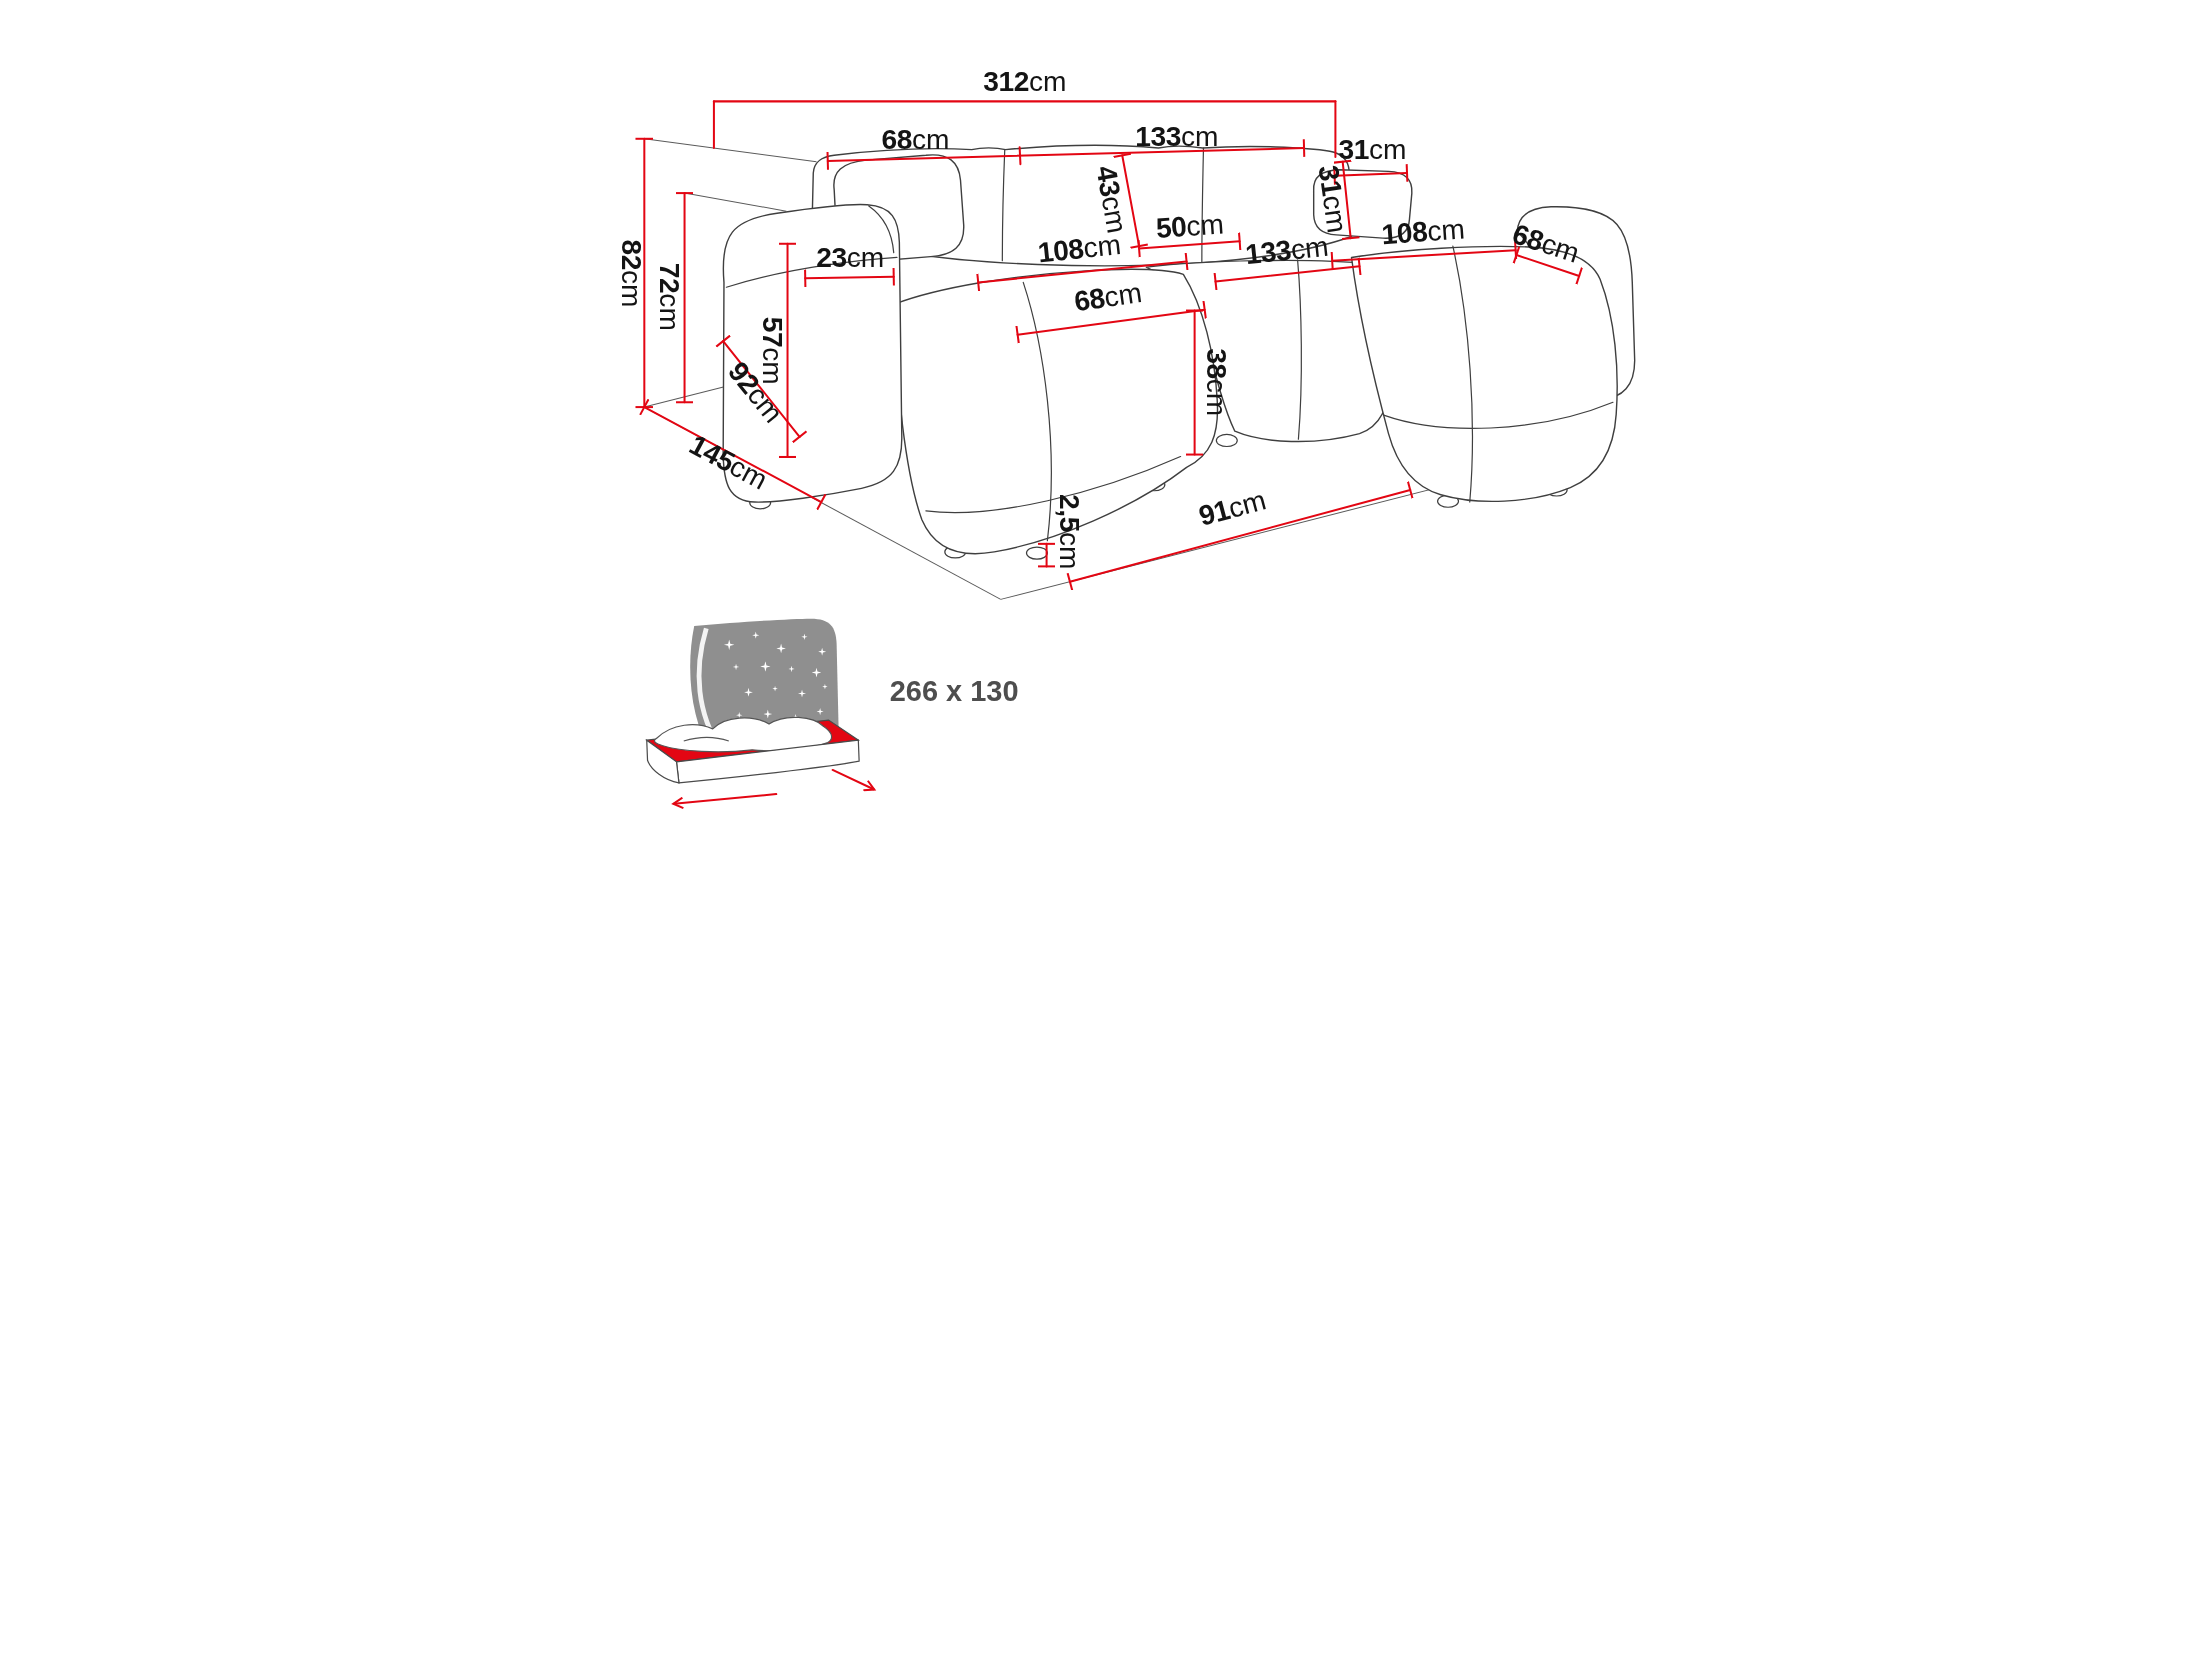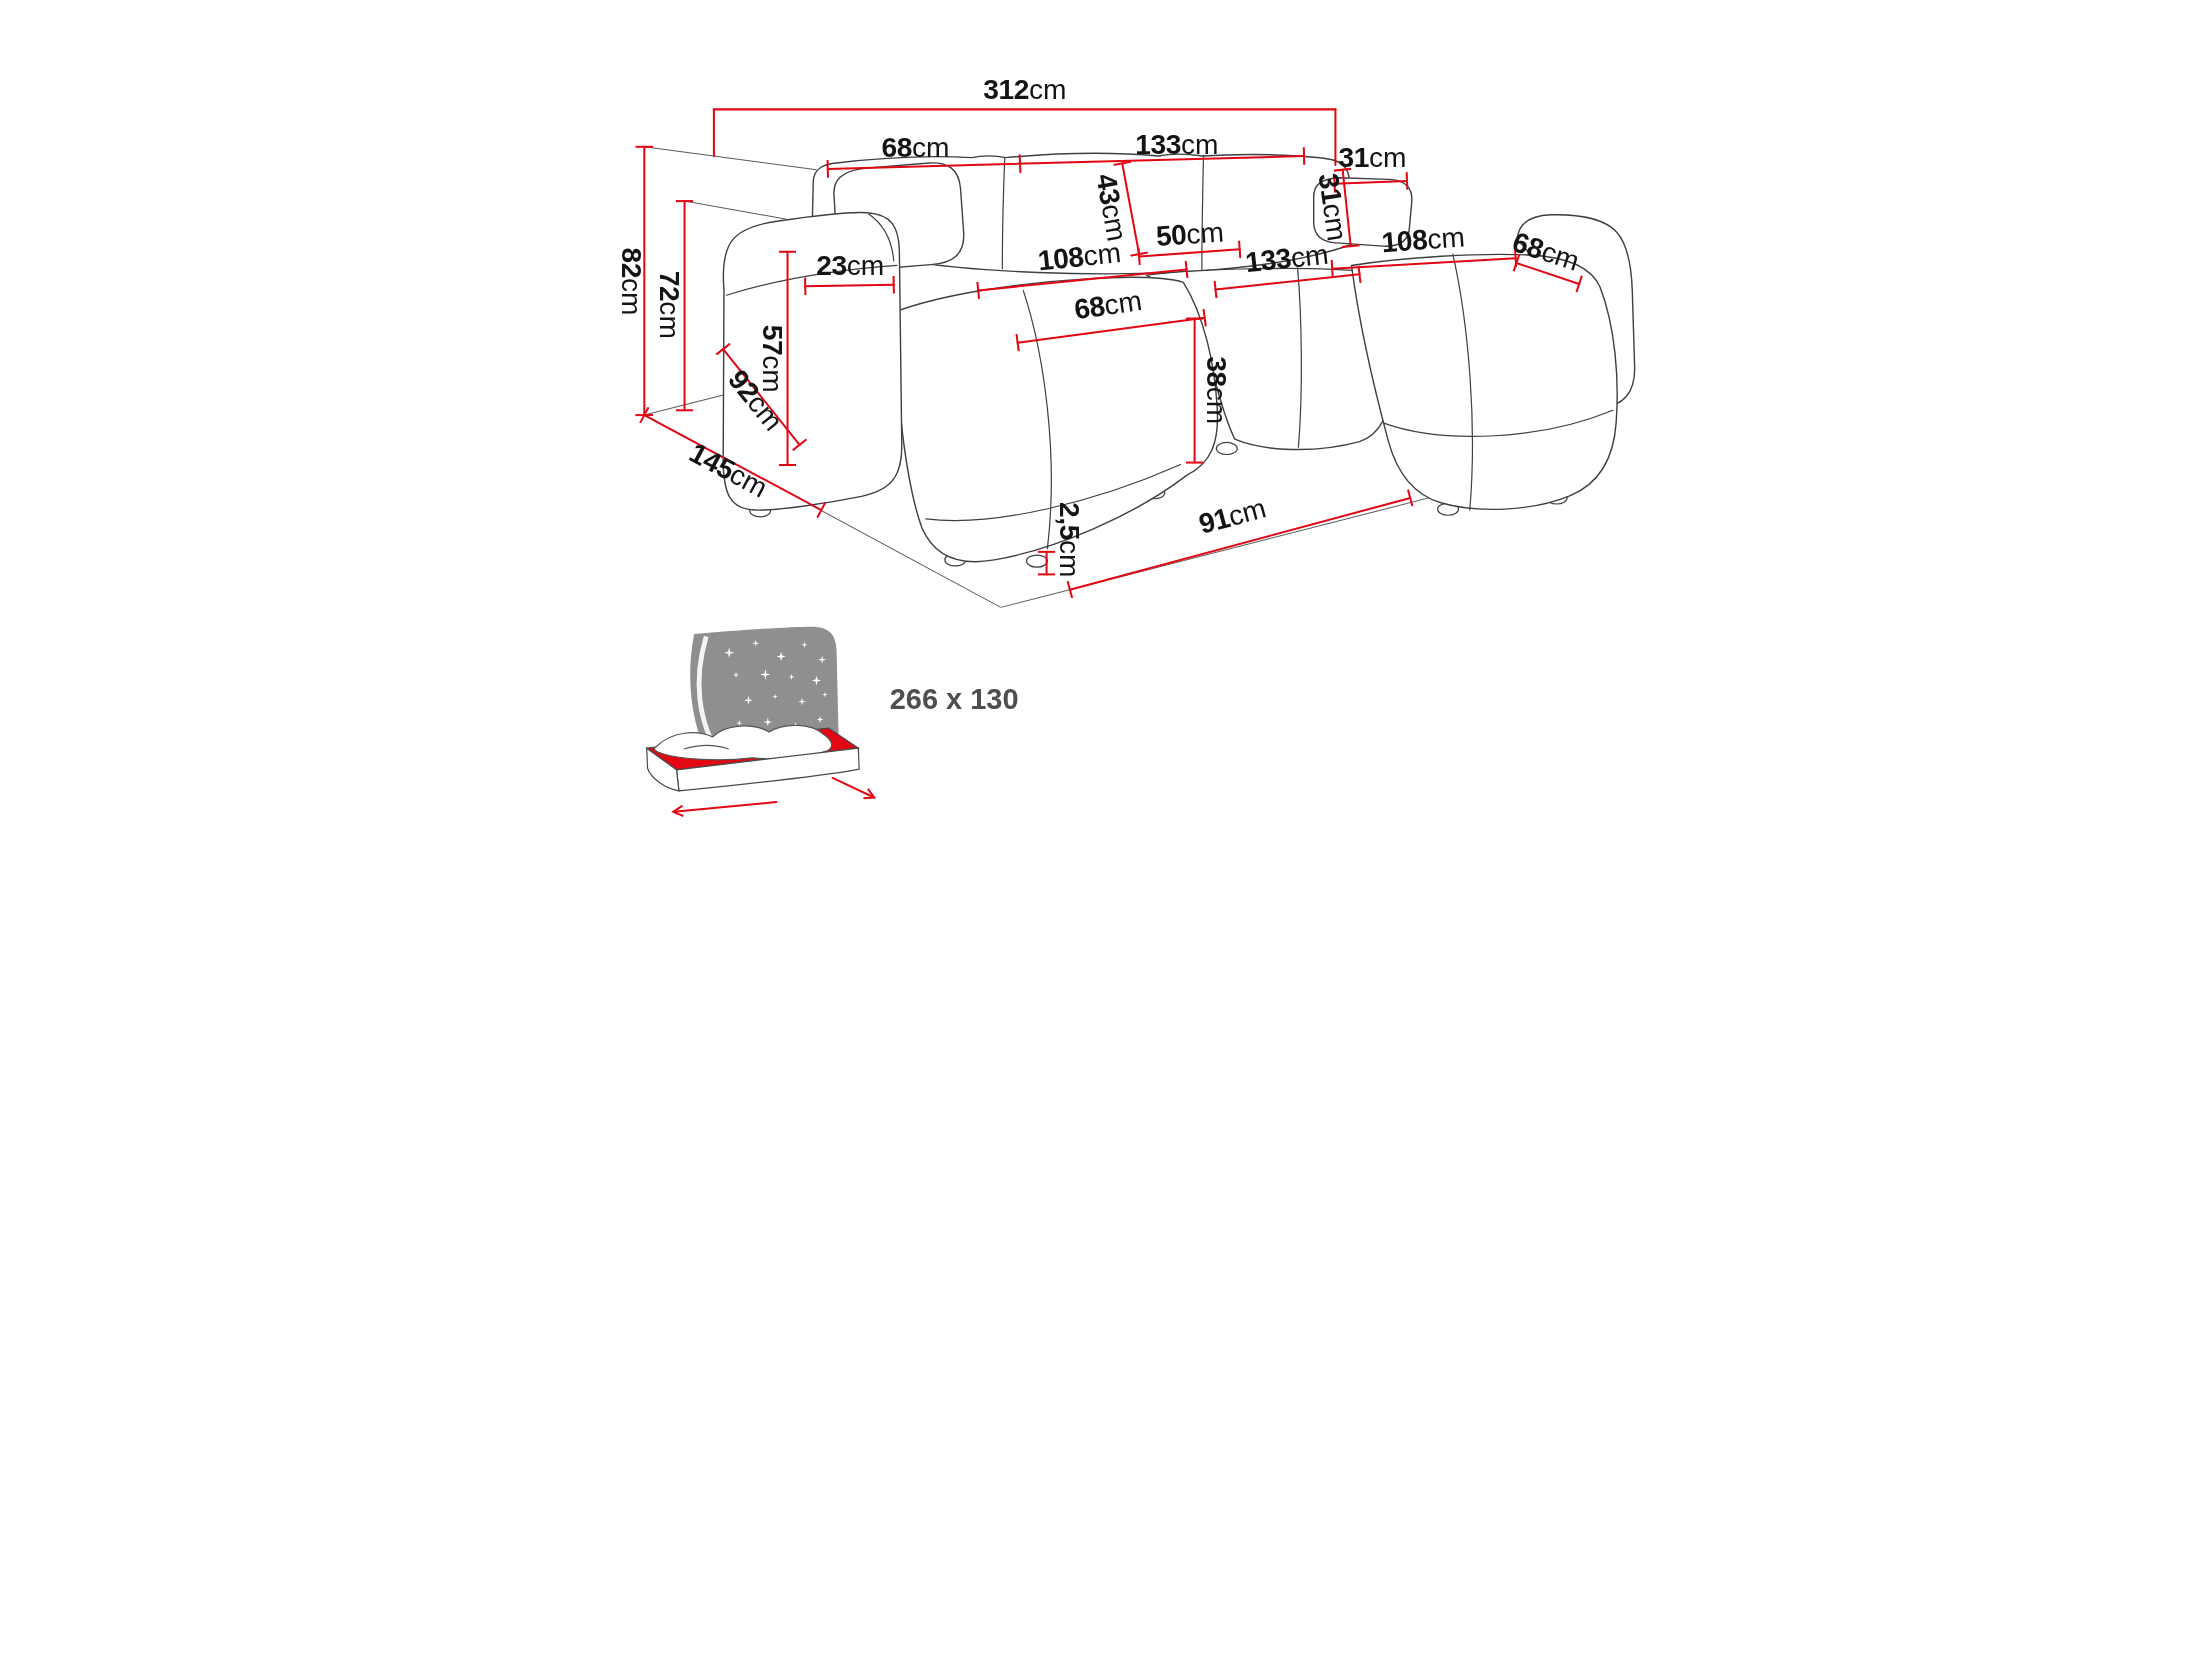--- a/index.html
+++ b/index.html
@@ -1,16 +1,16 @@
 <!DOCTYPE html>
 <html style="font-size:13px"><head>
 <meta charset="utf-8">
 <style>
   html,body{margin:0;padding:0;background:#fff;}
-  .stage{max-width:1103px;margin:8px auto;}
+  .stage{max-width:1103px;margin:0 auto;}
   svg{display:block;width:100%;height:auto;background:#fff;}
   .outline{fill:#fff;stroke:#3f3f3f;stroke-width:3.5;stroke-linejoin:round;stroke-linecap:round;}
   .seam{fill:none;stroke:#3f3f3f;stroke-width:3;stroke-linecap:round;}
   .floor{stroke:#5a5a5a;stroke-width:2.5;fill:none;}
   .ext{stroke:#5a5a5a;stroke-width:2.5;fill:none;}
   .dim{stroke:#e30613;stroke-width:5;fill:none;stroke-linecap:round;}
   .foot{fill:#fff;stroke:#3f3f3f;stroke-width:3;}
   text.dim-label{font-family:"Liberation Sans",sans-serif;font-size:70px;fill:#141414;text-anchor:middle;}
   .dim-val{font-weight:bold;letter-spacing:-1px;}
   .dim-unit{font-weight:normal;}

